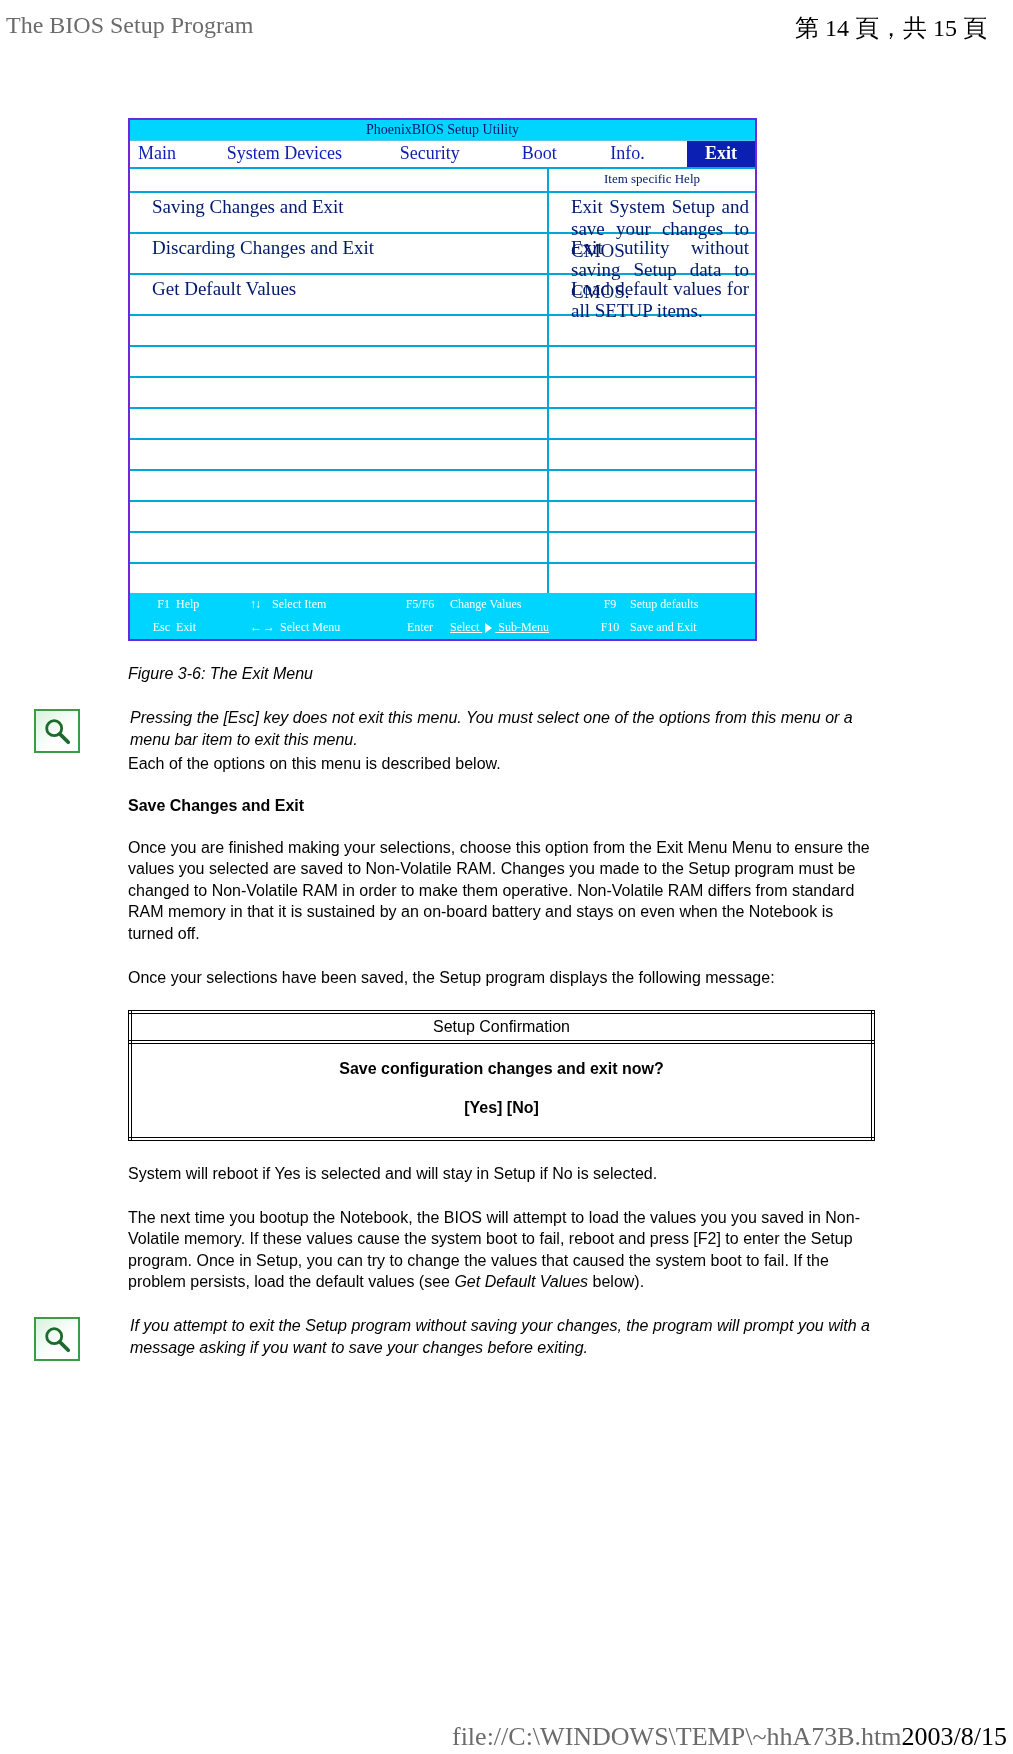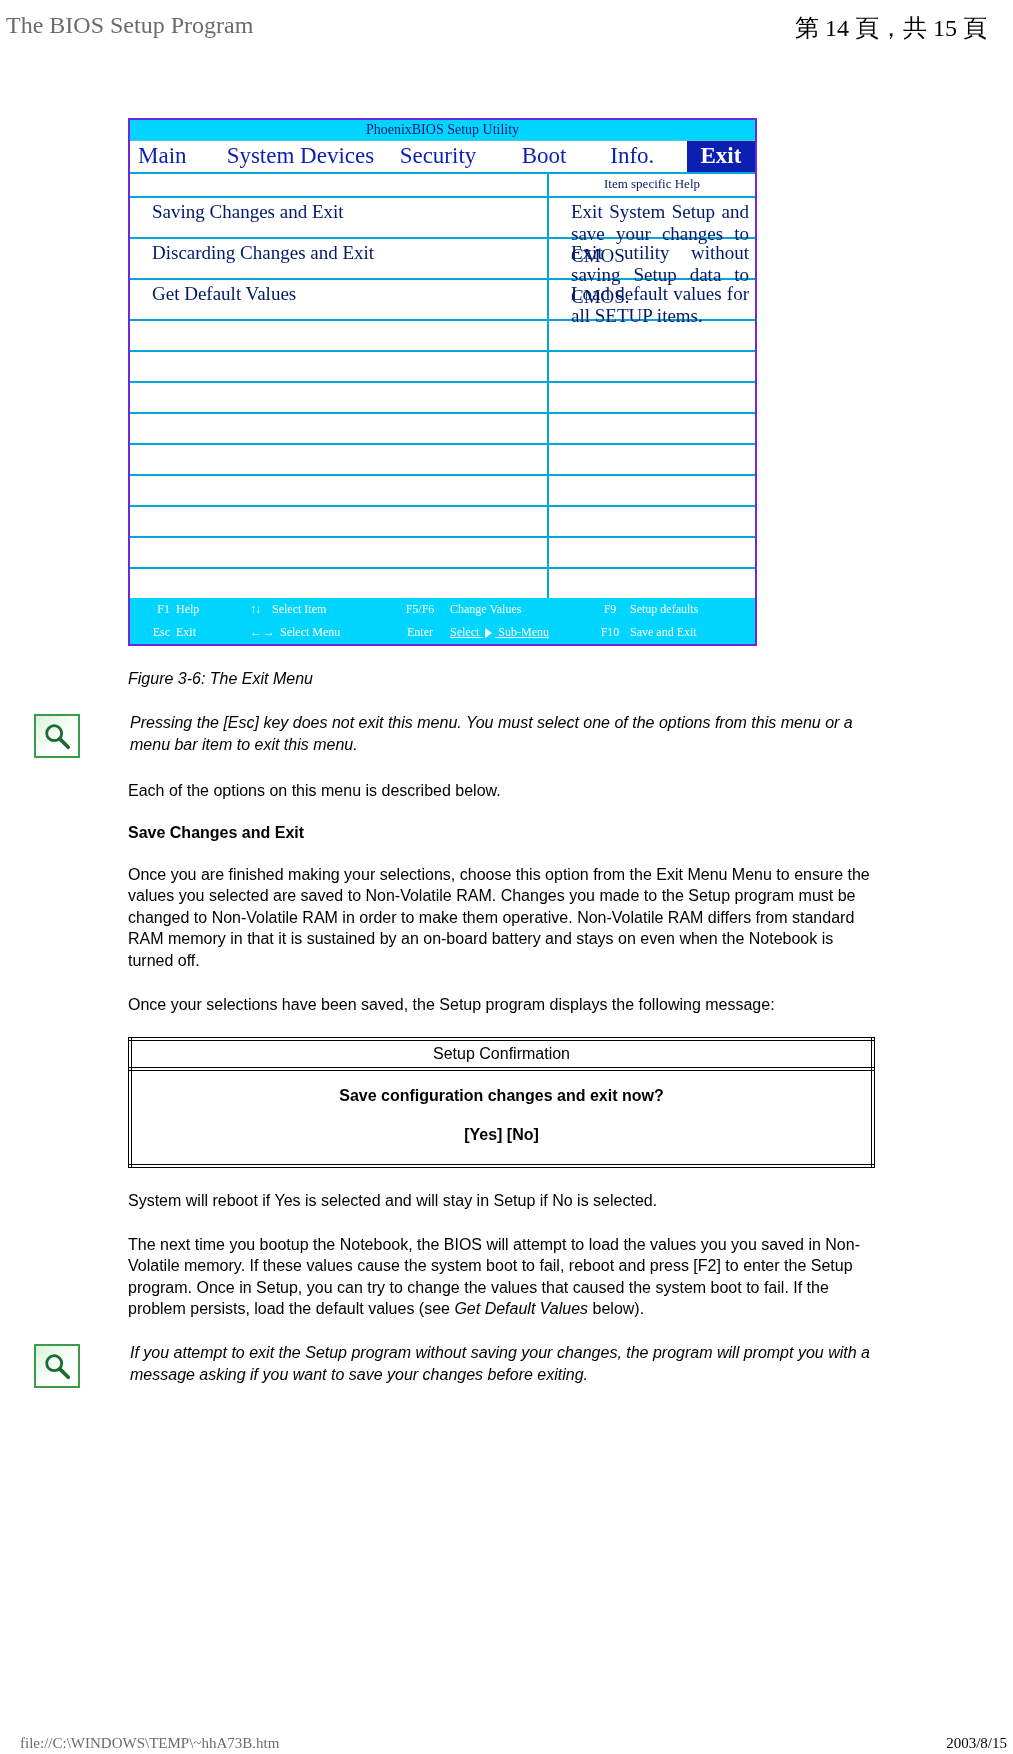--- a/index.html
+++ b/index.html
@@ -42,21 +42,21 @@
     background: #00d5ff;
     color: #001a6b;
     text-align: center;
     font-size: 14px;
     padding: 2px 0;
     border-bottom: 1px solid #4ec6e6;
   }
   .bios-menubar {
     display: flex;
     color: #0b1fb3;
-    font-size: 23px;
+    font-size: 18px;
     border-bottom: 2px solid #00a7d8;
     white-space: nowrap;
     align-items: center;
   }
   .bios-menubar div { padding: 2px 8px 3px 8px; }
   .mb-main   { width: 74px; }
   .mb-sys    { width: 160px; }
   .mb-sec    { width: 108px; }
   .mb-boot   { width: 74px; }
   .mb-info   { width: 70px; }
@@ -112,21 +112,21 @@
   .fcol1 { width: 120px; display:flex; }
   .fcol2 { width: 140px; }
   .fcol3 { width: 60px; text-align:center;}
   .fcol4 { width: 140px; }
   .fcol5 { width: 40px; text-align:center;}
   .fcol6 { flex:1; }
   .arrows { letter-spacing: -1px; }
   .tri { display:inline-block; width:0;height:0;border-left:7px solid #fff;border-top:5px solid transparent;border-bottom:5px solid transparent;vertical-align:middle;margin:0 3px;}
   
   .caption { font-style: italic; margin: 24px 0 24px 0; }
-  .note-row { display:flex; align-items:flex-start; margin-bottom: 22px; margin-left: -94px; }
+  .note-row { display:flex; align-items:flex-start; margin-left: -94px; }
   .note-icon {
     width: 42px; height: 40px; border: 2px solid #3a9b48;
     background: linear-gradient(135deg,#d9f2dc 0%, #ffffff 60%);
     display:flex; align-items:center; justify-content:center;
     margin-right: 50px; flex: 0 0 auto; margin-top:2px;
   }
   .note-icon svg { width: 30px; height: 30px; }
   .note-text { font-style: italic; line-height: 1.35; }
   p { margin: 0 0 22px 0; line-height: 1.35; }
   h3 { font-size: 16px; margin: 0 0 22px 0; }
@@ -134,23 +134,23 @@
     width: 100%;
     border: 4px double #000;
     border-collapse: collapse;
     text-align: center;
     margin-bottom: 22px;
   }
   .dlg td { border: 4px double #000; padding: 4px 22px; }
   .dlg-body { font-weight: bold; padding: 6px 6px 10px 6px !important; line-height: 2.4; }
   .footer {
     position: absolute; bottom: 0; left: 0; right: 0;
-    display:flex; justify-content:space-between;
-    font-family: "Times New Roman", serif;
-    font-size: 15px; color: #6b6b6b;
+    display:flex; justify-content:flex-end;
+    font-family: "Times New Roman", serif;
+    font-size: 26px; color: #6b6b6b;
     padding: 0 6px 2px 20px;
   }
   .footer-right { color:#000; }
 </style>
 </head>
 <body>
 
 <div class="page">
   <div class="header">
     <div class="header-left">The BIOS Setup Program</div>

